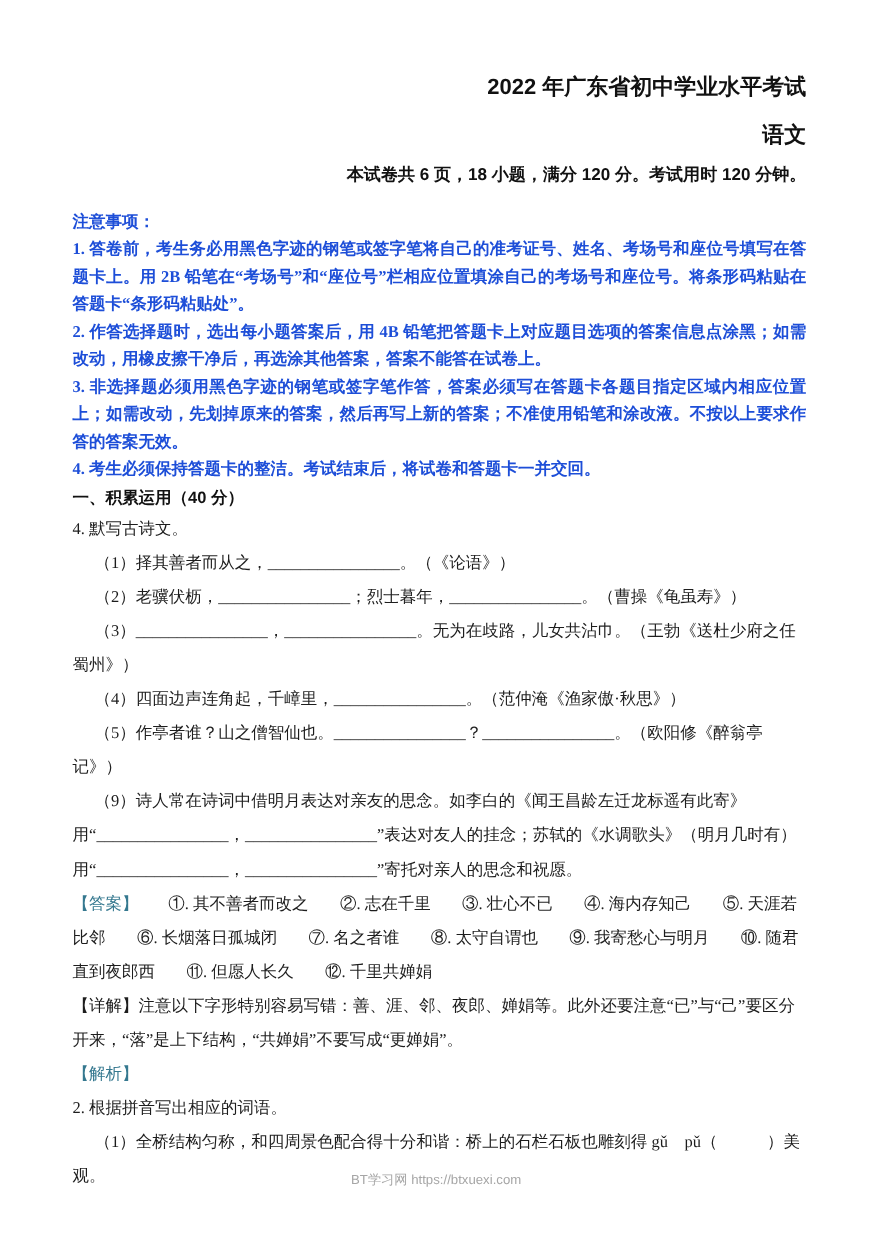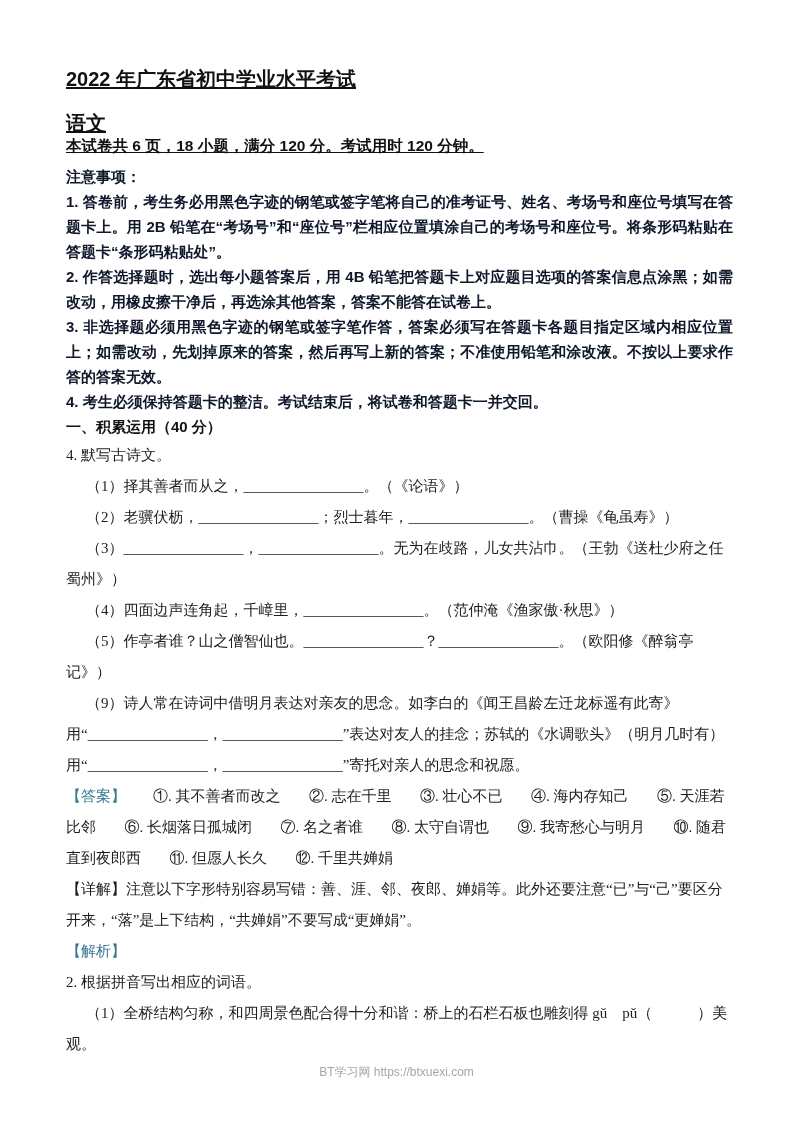--- a/index.html
+++ b/index.html
@@ -7,50 +7,51 @@
   .page {
     position: relative;
     width: 793px;
     height: 1122px;
     background: #ffffff;
     font-family: "Liberation Serif", serif;
     color: #1d1d1d;
     padding: 66px 60px 0 66px;
     overflow: hidden;
   }
-  .center { text-align: left; text-decoration: underline; }
+  .center { text-align: right; }
   .exam-title {
     font-size: 20px;
     font-weight: bold;
     line-height: 26px;
     color: #111;
     font-family: "Liberation Sans", sans-serif;
   }
   .exam-subject {
     font-size: 20px;
     font-weight: bold;
     line-height: 26px;
     margin-top: 18px;
     color: #111;
     font-family: "Liberation Sans", sans-serif;
   }
   .exam-info {
     font-size: 15.5px;
     font-weight: bold;
     line-height: 20px;
+    margin-top: 14px;
     color: #111;
     font-family: "Liberation Sans", sans-serif;
   }
   .notes {
-    margin-top: 8px;
+    margin-top: 20px;
     font-size: 15px;
     font-weight: bold;
     line-height: 25px;
-    color: #0f172a;
-    font-family: Liberation Sans, sans-serif;
+    color: #1d4ed8;
+    font-family: Liberation Serif, serif;
     text-align: justify;
   }
   .section-heading {
     font-size: 15px;
     font-weight: bold;
     line-height: 26px;
     color: #111;
     font-family: "Liberation Sans", sans-serif;
   }
   .body-block {

